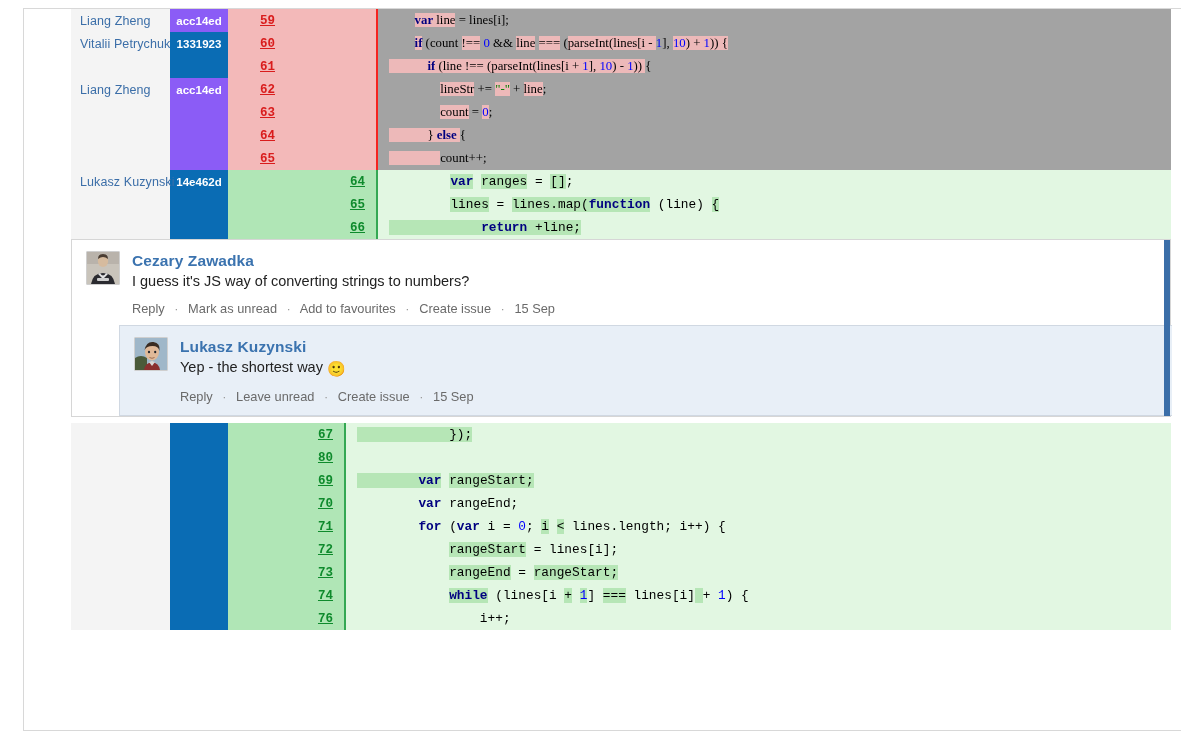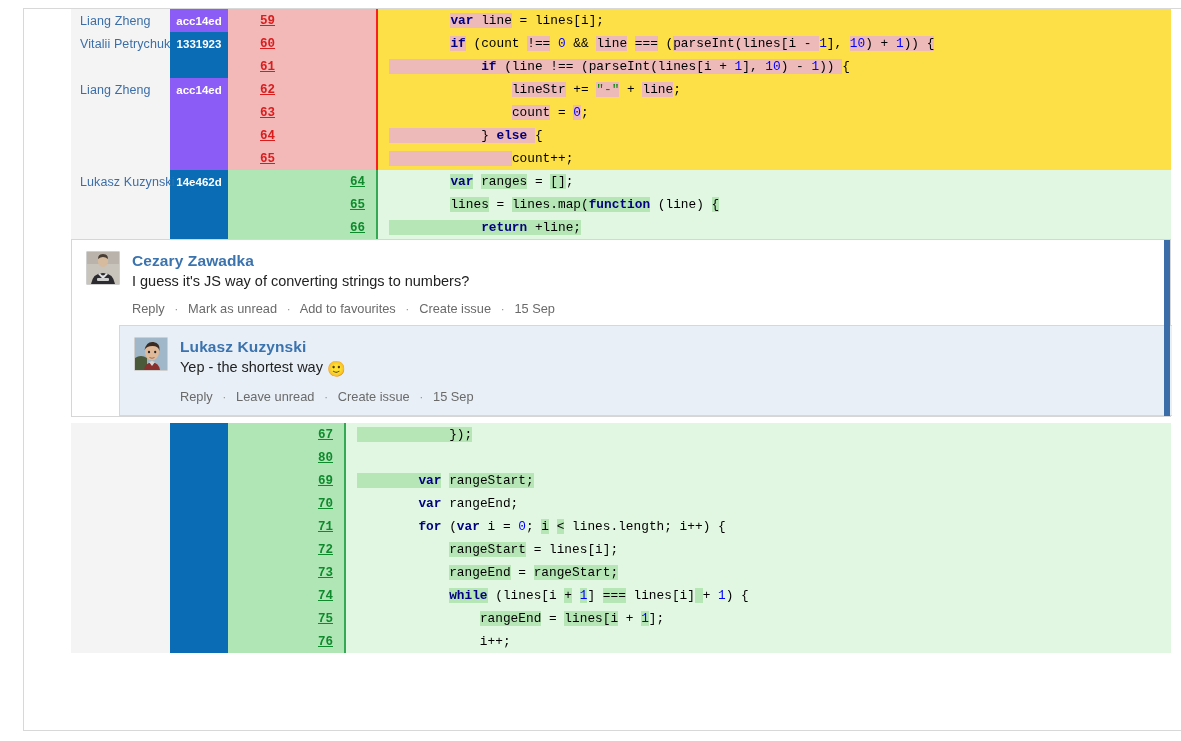--- a/index.html
+++ b/index.html
@@ -29,21 +29,21 @@
   .c-hash    { width: 58px;  font-size:11.5px; font-weight:bold; color:#ffffff; text-align:center; font-family:"Liberation Sans",sans-serif; }
   .c-num     { width: 105px; font-size:12.5px; font-family:"Liberation Mono", monospace; font-weight:bold; padding-right:11px !important;text-decoration:underline; }
   .c-code    { font-size:12.8px; font-family:"Liberation Mono", monospace; padding-left:11px !important; border-left-width:2px; border-left-style:solid; }
 
   
   .hash-light { background:#8b5cf6; }
   .hash-dark  { background:#0a6cb4; }
 
   
   tr.del .c-num  { background:#f3b9b9; color:#d91c1c; text-align:left; padding-left:32px !important; }
-  tr.del .c-code { background:#fde047; border-left-color:#f5221f; }
+  tr.del .c-code { background:#a3a3a3; border-left-color:#f5221f;font-family:Liberation Serif, serif; }
 
   
   tr.add .c-num  { background:#b0e6b6; color:#0e8a2c; text-align:right; }
   tr.add .c-code { background:#e2f7e2; border-left-color:#34a853; }
 
   tr.add .c-author { background:#f4f4f4; }
 
   
   .wd { background:#edb9b9; }      
   .wa { background:#b6e6b6; }      
@@ -288,25 +288,19 @@
       </tr>
       <tr class="add">
         <td class="c-author"></td>
         <td class="c-hash hash-dark"></td>
         <td class="c-num">74</td>
         <td class="c-code"><span>            </span><span class="wa kw">while</span><span> (lines[i </span><span class="wa">+</span><span> </span><span class="wa num">1</span><span>] </span><span class="wa">===</span><span> lines[i]</span><span class="wa"> </span><span>+ </span><span class="num">1</span><span>) {</span></td>
       </tr>
       <tr class="add">
         <td class="c-author"></td>
         <td class="c-hash hash-dark"></td>
-        <td class="c-num">75</td>
-        <td class="c-code"><span>                </span><span class="wa">rangeEnd</span><span> = </span><span class="wa">lines[i</span><span> + </span><span class="wa num">1</span><span>];</span></td>
-      </tr>
-      <tr class="add">
-        <td class="c-author"></td>
-        <td class="c-hash hash-dark"></td>
         <td class="c-num">76</td>
         <td class="c-code"><span>                i++;</span></td>
       </tr>
     </tbody>
   </table>
 
 </div>
 
 </body></html>

